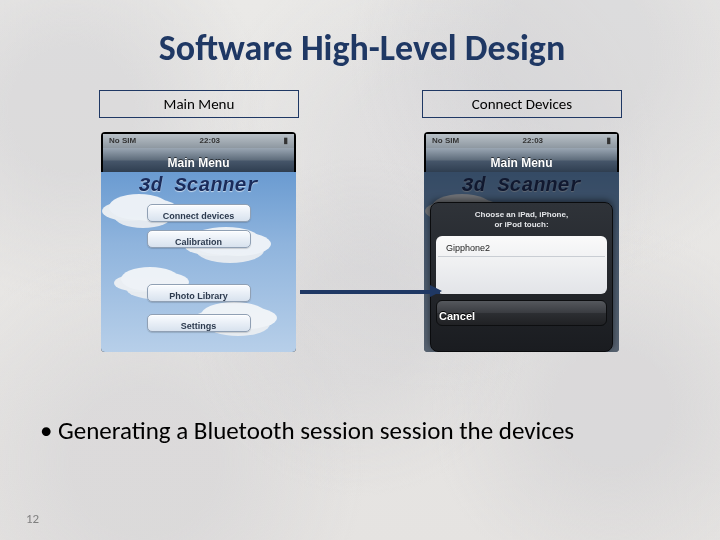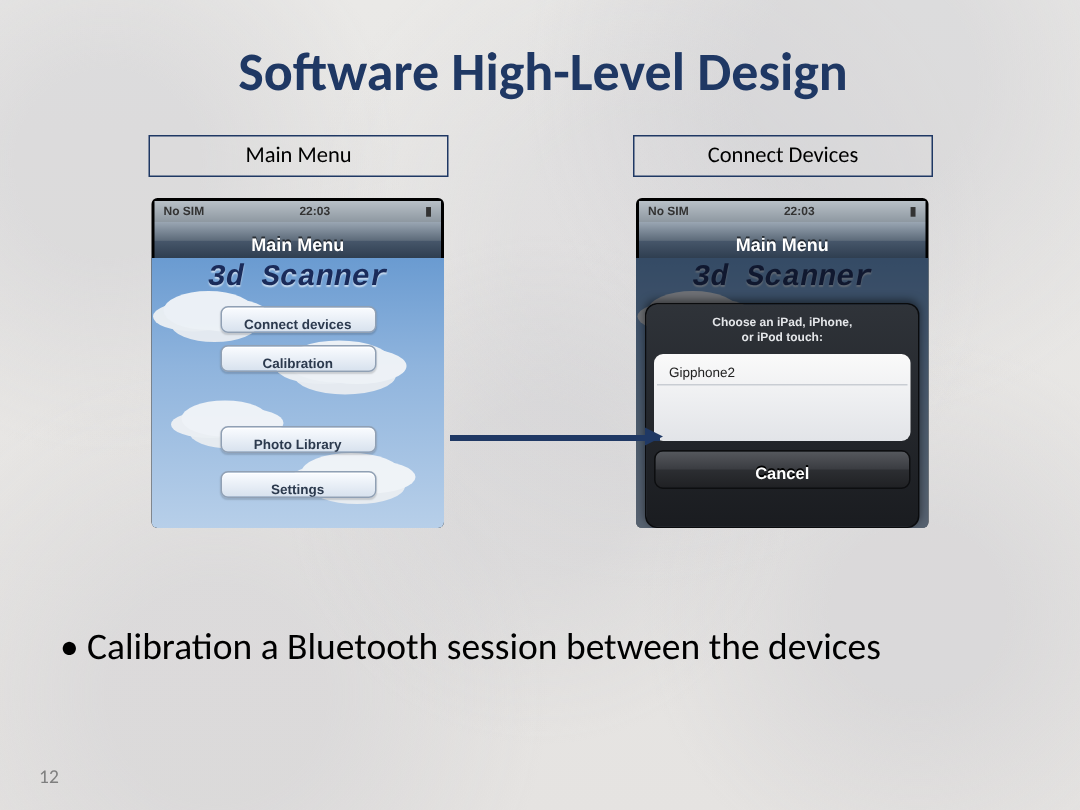--- a/index.html
+++ b/index.html
@@ -169,21 +169,21 @@
     border-bottom: 1px solid #c9cdd3;
   }
   .sheet-blank { height: 30px; }
   .sheet-btn {
     margin-top: 6px;
     height: 26px;
     background: linear-gradient(#55585d,#3a3c41 49%,#2c2e32 51%,#202124);
     border: 1px solid #0d0e10;
     border-radius: 6px;
     color: #fff;
-    text-align: center;
+    text-align: left;
     font-size: 11px;
     font-weight: bold;
     line-height: 26px;
     text-shadow: 0 -1px 0 #000;
   }
 
   .arrow {
     position: absolute;
     top: 160px;
     left: 296px;
@@ -280,16 +280,16 @@
         <div class="sheet-btn">Cancel</div>
       </div>
     </div>
 
     <div class="arrow"></div>
 
   </div>
 </div>
 
 <div class="bullet-area">
-  <span class="dot">•</span><span>Calibration a Bluetooth session between the devices</span>
+  <span class="dot">•</span><span>Generating a Bluetooth session session the devices</span>
 </div>
 
 <div class="pagenum">12</div>
 
 </body></html>

